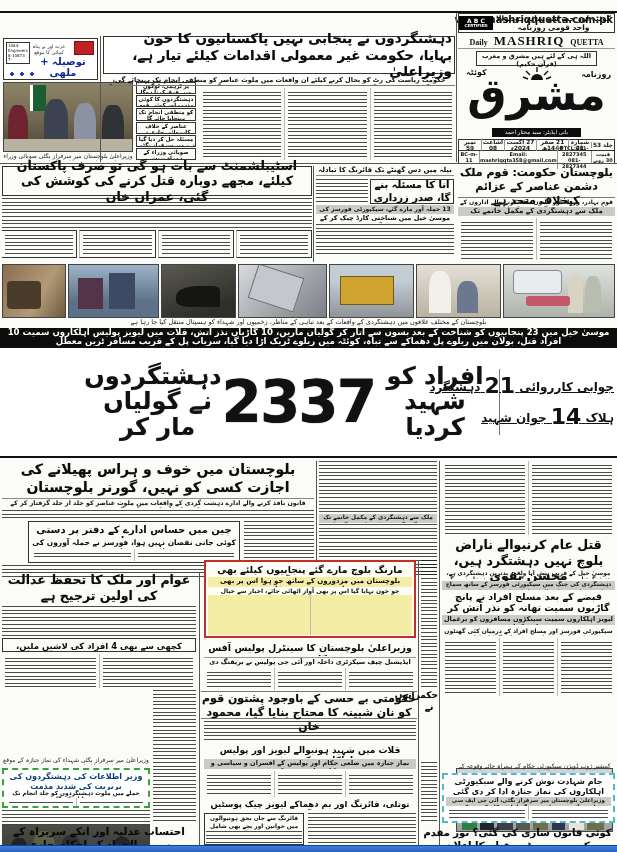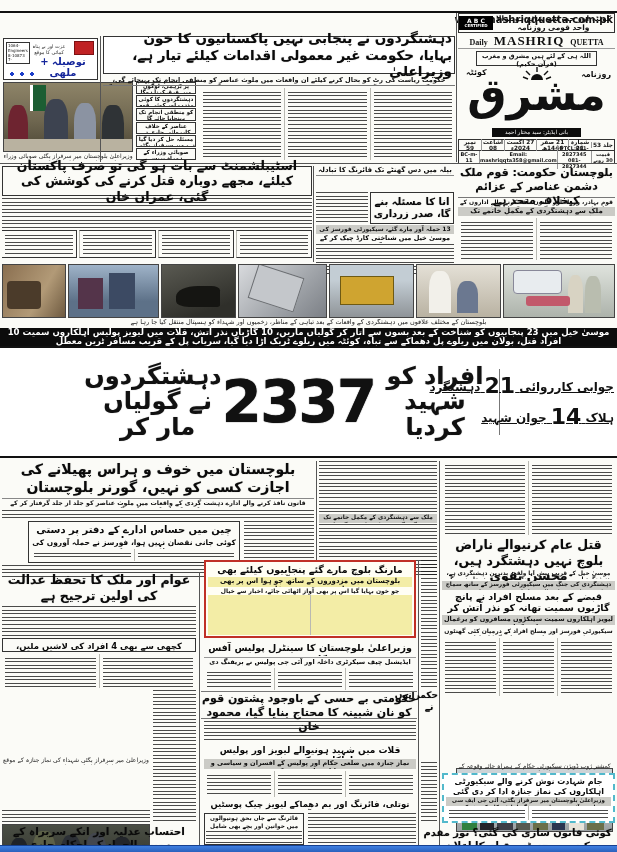--- a/index.html
+++ b/index.html
@@ -164,21 +164,21 @@
       <div class="tx boxed"></div>
       <div class="tx boxed"></div>
       <div class="tx boxed"></div>
       <div class="tx boxed"></div>
     </div>
   </div>
 
   <div class="abs vrule" style="left:313px;top:166px;height:96px;"></div>
   <div class="abs" style="left:316px;top:166px;width:138px;height:96px;">
     <div class="bar" style="font-size:7px;border-bottom:1px solid #888;height:10px;">بیلہ میں دس گھنٹے تک فائرنگ کا تبادلہ</div>
-    <div style="display:flex;gap:2px;height:32px;margin-top:16px;">
+    <div style="display:flex;gap:2px;height:25px;margin-top:3px;">
       <div class="tx" style="flex:1;"></div>
       <div class="callig boxed" style="width:84px;font-size:10px;display:flex;align-items:center;justify-content:center;">انا کا مسئلہ بنے گا، صدر زرداری</div>
     </div>
     <div class="gbar" style="height:9px;margin-top:1px;font-size:6px;">13 حملہ آور مارے گئے، سیکیورٹی فورسز کی جوابی کارروائی</div>
     <div class="bar" style="font-size:6.5px;height:9px;">موسیٰ خیل میں شناختی کارڈ چیک کر کے اتارا گیا</div>
     <div class="tx" style="height:32px;margin-top:1px;"></div>
   </div>
 
   <div class="abs" style="left:458px;top:166px;width:157px;height:96px;">
     <div class="callig" style="font-size:11px;height:32px;border-bottom:1px solid #777;">بلوچستان حکومت: قوم ملک دشمن عناصر کے عزائم کیخلاف متحد ہے</div>
@@ -357,18 +357,26 @@
     <div class="ph-fig" style="left:20%;top:10%;width:16%;height:88%;background:#5d6148;"></div>
     <div class="ph-fig" style="left:39%;top:16%;width:15%;height:82%;background:#2c3036;"></div>
     <div class="ph-fig" style="left:56%;top:12%;width:15%;height:86%;background:#43474e;"></div>
     <div class="ph-fig" style="left:74%;top:18%;width:15%;height:80%;background:#23262b;"></div>
 
   </div>
   <div class="abs cap" style="left:2px;top:757px;width:148px;height:8px;">وزیراعلیٰ میر سرفراز بگٹی شہداء کی نماز جنازہ کے موقع پر اعلیٰ حکام کے ہمراہ موجود ہیں</div>
 
   <div class="abs tx" style="left:153px;top:690px;width:43px;height:132px;"></div>
 
+  <div class="abs greenbox" style="left:2px;top:768px;width:148px;height:40px;background:#fff;padding:2px;">
+    <div class="bar" style="font-size:8px;height:18px;line-height:1.2;color:#0a3f7a;">وزیر اطلاعات کی دہشتگردوں کی بربریت کی شدید مذمت</div>
+    <div class="bar" style="font-size:5.8px;height:8px;">حملے میں ملوث دہشتگردوں کو جلد انجام تک پہنچایا جائے گا</div>
+    <div class="cols" style="height:8px;">
+        <div class="tx"></div>
+        <div class="tx"></div>
+      </div>
+  </div>
   <div class="abs tx" style="left:2px;top:810px;width:148px;height:12px;"></div>
   <div class="abs callig" style="left:2px;top:825px;width:194px;height:18px;font-size:10.5px;">احتساب عدلیہ اور انکے سربراہ کے روبرو الجہاد کے احکام جاری</div>
 
   <div class="abs bottombar" style="left:0;top:845px;width:617px;height:7px;"></div>
 
 </div>
 
 </body></html>

